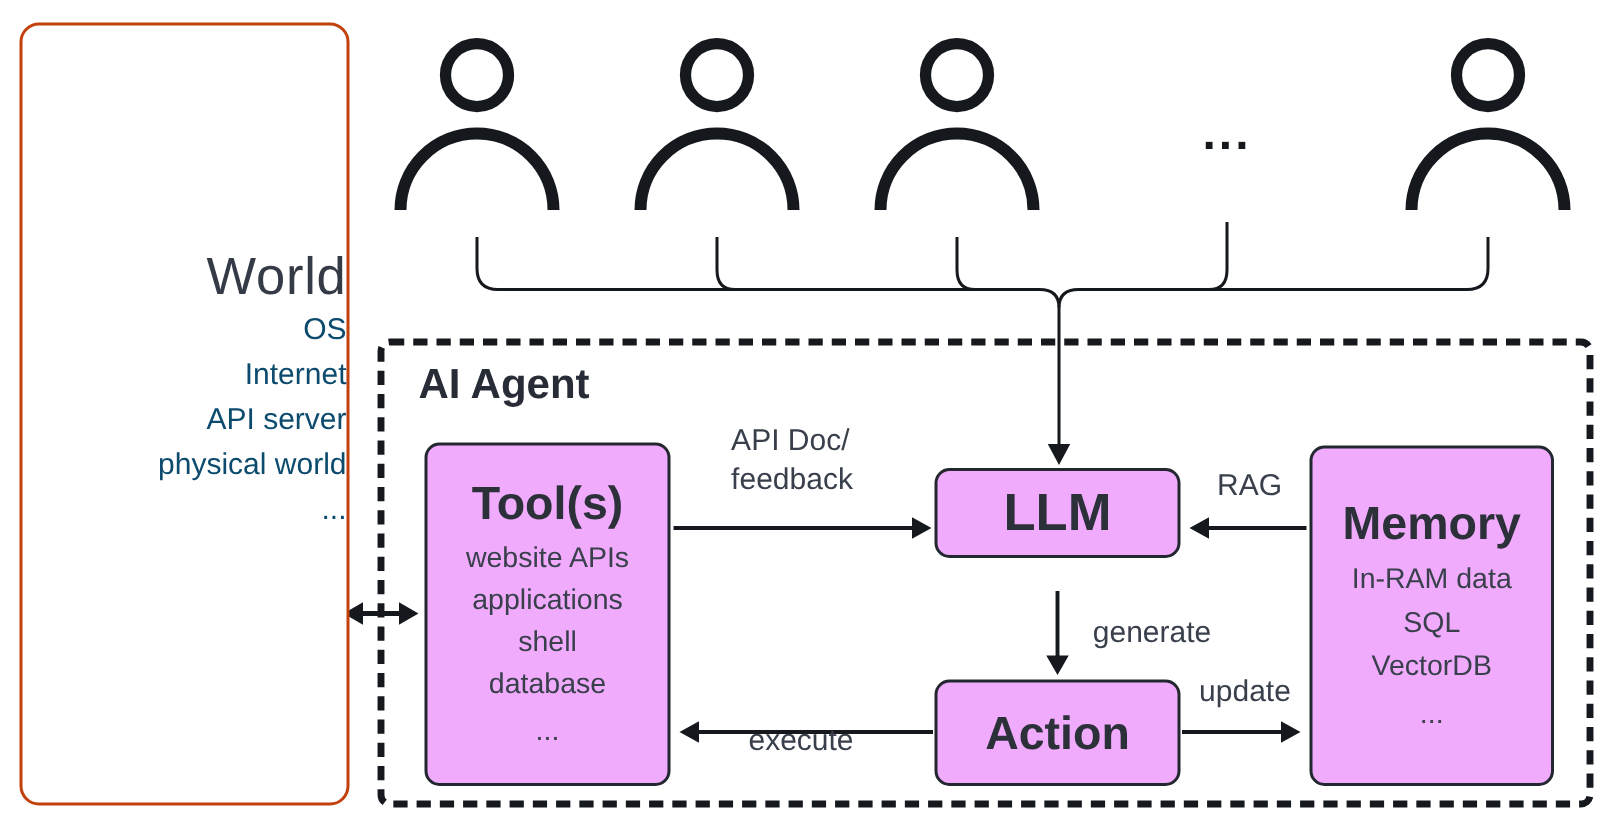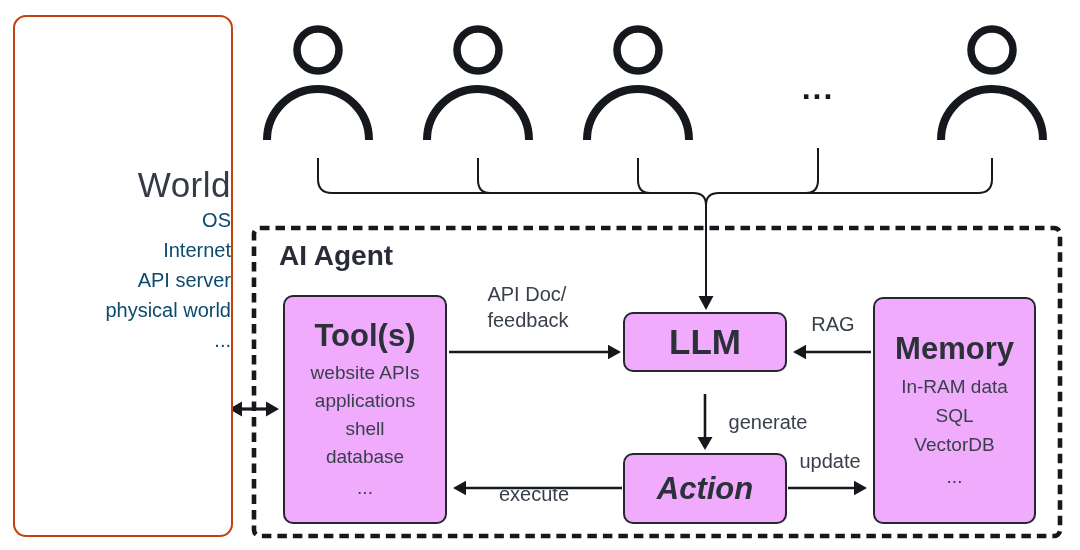--- a/index.html
+++ b/index.html
@@ -48,21 +48,21 @@
   .node-item  { font-size:19px; line-height:28px; color:#39404c; }
   .node-item:last-child { margin-top:3px; }
 
   .tools-box  { left:283px; top:295px; width:164px; height:229px; }
   .tools-box .node-title { font-size:31px; margin-bottom:5px; }
 
   .llm-box    { left:623px; top:312px; width:164px; height:60px; }
   .llm-box .node-title { font-size:35px; }
 
   .action-box { left:623px; top:453px; width:164px; height:71px; }
-  .action-box .node-title { font-size:31px;font-style:italic; }
+  .action-box .node-title { font-size:31px; }
 
   .memory-box { left:873px; top:297px; width:163px; height:227px; }
   .memory-box .node-title { font-size:31px; margin-bottom:5px; }
   .memory-box .node-item { line-height:29px; }
 
   .elabel {
     position:absolute; transform:translateX(-50%);
     font-size:20px; line-height:26px; color:#39404c;
     text-align:left; white-space:nowrap;
   }

